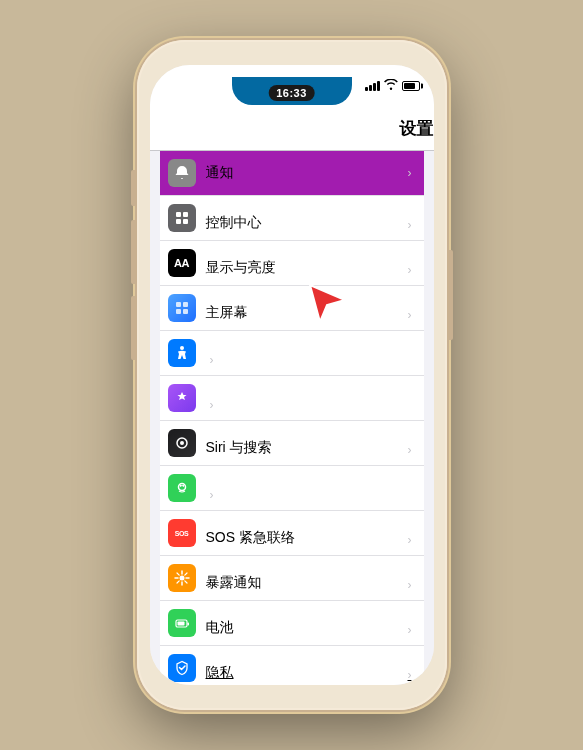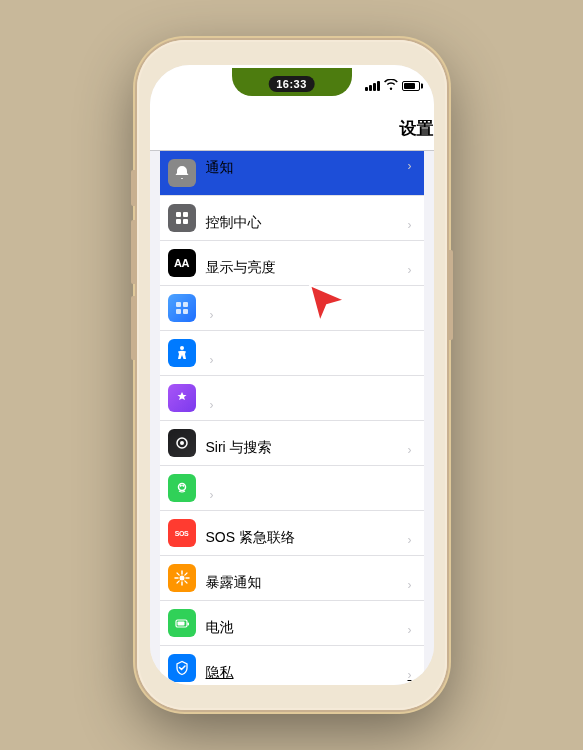--- a/index.html
+++ b/index.html
@@ -76,26 +76,26 @@
       background: white;
       height: 44px;
       display: flex;
       align-items: flex-start;
       justify-content: center;
       padding-top: 12px;
       position: relative;
     }
     .notch {
       position: absolute;
-      top: 3px;
+      top: 12px;
       left: 50%;
       transform: translateX(-50%);
       width: 120px;
       height: 28px;
-      background: #4d7c0f;
+      background: #0369a1;
       border-radius: 0 0 20px 20px;
       z-index: 10;
     }
     .time-pill {
       position: absolute;
       top: 8px;
       left: 50%;
       transform: translateX(-50%);
       background: #1a1a1a;
       color: white;
@@ -231,23 +231,23 @@
       z-index: 100;
       pointer-events: none;
     }
     .cursor-arrow svg {
       width: 50px;
       height: 50px;
     }
     
     .partial-item {
       display: flex;
-      align-items: flex-start;
+      align-items: center;
       padding: 8px 12px 8px 8px;
-      background: #1d4ed8;
+      background: #a21caf;
       border-bottom: 0.5px solid #e0e0e4;
     }
   </style>
 </head>
 <body>
 
 <div class="phone-outer">
   <div class="phone-side-left"></div>
   <div class="phone-side-left2"></div>
   <div class="phone-side-left3"></div>
@@ -316,20 +316,21 @@
           </div>
           <div class="settings-item">
             <div class="item-icon" style="background: linear-gradient(135deg,#4da3ff,#1e6fff);">
               <svg width="16" height="16" viewBox="0 0 16 16">
                 <rect x="2" y="2" width="5" height="5" rx="1" fill="white" opacity="0.8"></rect>
                 <rect x="9" y="2" width="5" height="5" rx="1" fill="white" opacity="0.8"></rect>
                 <rect x="2" y="9" width="5" height="5" rx="1" fill="white" opacity="0.8"></rect>
                 <rect x="9" y="9" width="5" height="5" rx="1" fill="white" opacity="0.8"></rect>
               </svg>
             </div>
+            <span class="item-label">主屏幕</span>
             <span class="chevron">›</span>
           </div>
           <div class="settings-item">
             <div class="item-icon" style="background:#007aff;">
               <svg width="16" height="16" viewBox="0 0 16 16">
                 <circle cx="8" cy="3" r="2" fill="white"></circle>
                 <path d="M4 6.5C5.5 6 6.5 5.8 8 5.8s2.5.2 4 .7L11 9l1 5H9.5L8 10l-1.5 4H4L5 9z" fill="white"></path>
               </svg>
             </div>
             <span class="chevron">›</span>

